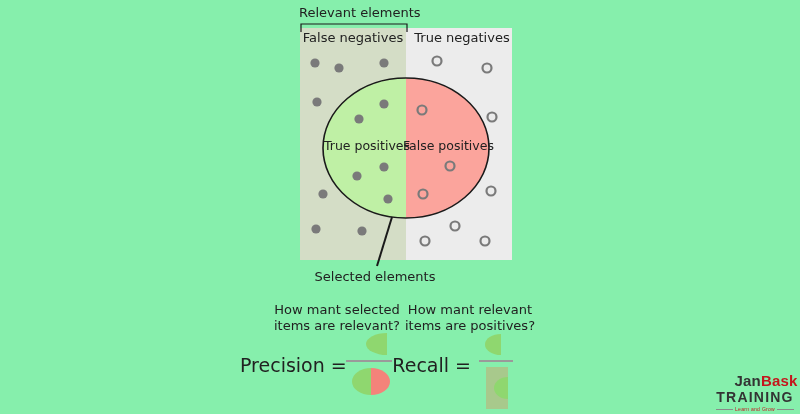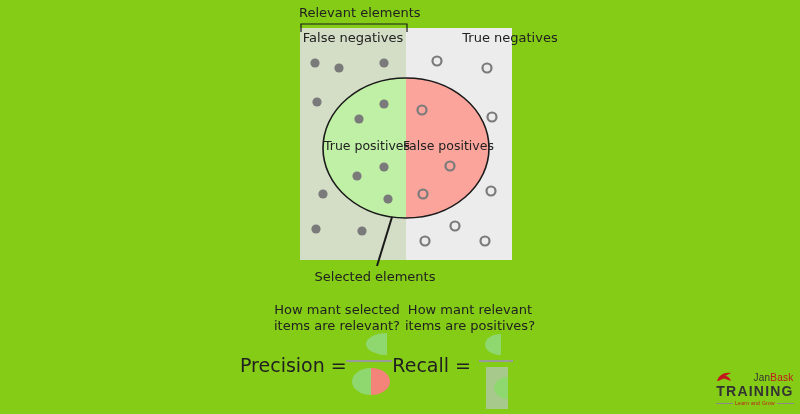--- a/index.html
+++ b/index.html
@@ -1,33 +1,33 @@
 <!DOCTYPE html>
 <html><head>
 <meta charset="utf-8">
 <style>
   html,body{margin:0;padding:0;background:#ffffff;}
   .canvas{
-    position:relative;width:800px;height:414px;background:#84cc16;overflow:hidden;
+    position:relative;width:800px;height:414px;background:#86efac;overflow:hidden;
     font-family:"DejaVu Sans","Liberation Sans",sans-serif;color:#212121;
   }
   .abs{position:absolute;}
   .rect{position:absolute;top:28px;width:106px;height:232px;}
   .rect.relevant{left:300px;}
   .rect.negatives{left:406px;}
   .overlay{position:absolute;left:0;top:0;width:800px;height:414px;pointer-events:none;}
   .lbl{position:absolute;font-size:13px;line-height:1.1;white-space:nowrap;}
   .lbl.center{text-align:center;}
   .circle-lbl{position:absolute;font-size:12.5px;text-align:center;width:88px;white-space:nowrap;}
   .question{position:absolute;width:150px;text-align:center;font-size:13px;line-height:1.22;}
   .formula-label{position:absolute;font-size:19px;text-align:right;white-space:nowrap;}
   .frac-line{position:absolute;height:2px;}
   .logo{position:absolute;left:716px;top:372px;width:78px;font-family:"Liberation Sans",sans-serif;}
   .logo-row1{display:flex;align-items:center;justify-content:center;gap:2px;}
-  .logo-name{font-size:10px;font-weight:normal;letter-spacing:0.2px;margin-left:20px;}
+  .logo-name{font-size:15px;font-weight:bold;letter-spacing:0.2px;margin-left:20px;}
   .logo-sub{font-size:14px;font-weight:bold;letter-spacing:1.2px;text-align:center;line-height:1;margin-top:1px;}
   .logo-tagline{display:flex;align-items:center;gap:2px;margin-top:2px;}
   .logo-tagline .rule{flex:1;height:1px;background:#8a8a8a;}
   .logo-tagline .tg{font-size:5px;white-space:nowrap;letter-spacing:0.3px;}
 </style>
 </head>
 <body>
 
 <div class="canvas">
 
@@ -63,21 +63,21 @@
         <circle cx="455" cy="226" r="4.5" fill="none" stroke="#7a7a7a" stroke-width="2.2"></circle>
         <circle cx="425" cy="241" r="4.5" fill="none" stroke="#7a7a7a" stroke-width="2.2"></circle>
         <circle cx="485" cy="241" r="4.5" fill="none" stroke="#7a7a7a" stroke-width="2.2"></circle>
       </g>
     <ellipse cx="406" cy="148" rx="83" ry="70" fill="none" stroke-width="1.6" stroke="#1a1a1a"></ellipse>
     <path d="M392 217 L377 266" fill="none" stroke-width="2" stroke="#1a1a1a"></path>
   </svg>
 
   <div class="lbl" style="left:299px;top:6px;">Relevant elements</div>
   <div class="lbl center" style="left:300px;top:31px;width:106px;">False negatives</div>
-  <div class="lbl center" style="left:406px;top:31px;width:112px;padding-left:48px;">True negatives</div>
+  <div class="lbl center" style="left:406px;top:31px;width:112px;">True negatives</div>
   <div class="circle-lbl" style="left:323px;top:138px;">True positives</div>
   <div class="circle-lbl" style="left:403px;top:138px;">False positives</div>
   <div class="lbl center" style="left:300px;top:270px;width:150px;font-size:13px;">Selected elements</div>
 
   <div class="question" style="left:262px;top:302px;">
     <div>How mant selected</div>
     <div>items are relevant?</div>
   </div>
   <div class="formula-label" style="left:240px;top:354px;width:106px;">Precision =</div>
   <svg class="abs" style="left:366px;top:333px;" width="21" height="22" viewBox="0 0 21 22">

